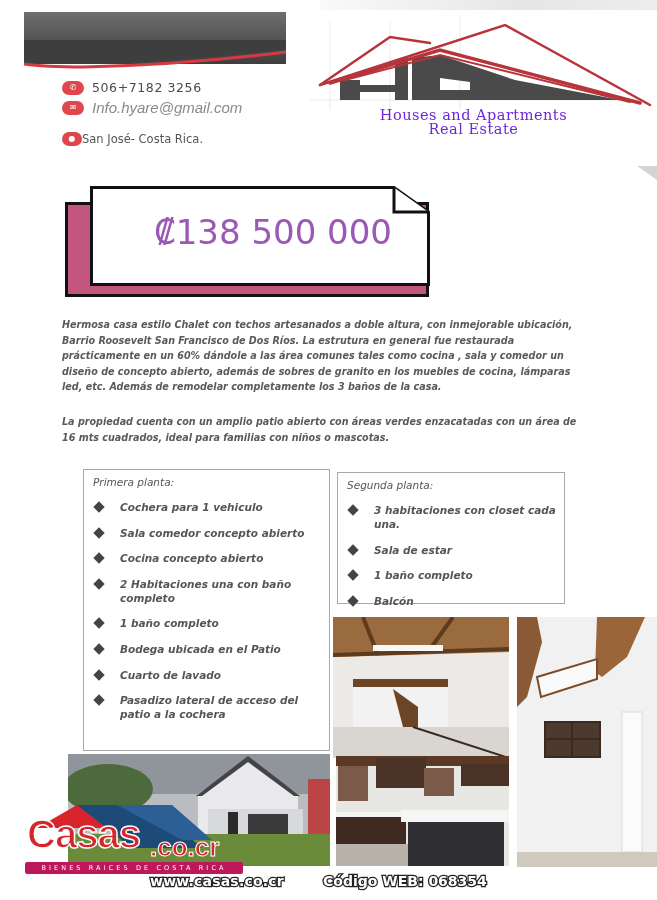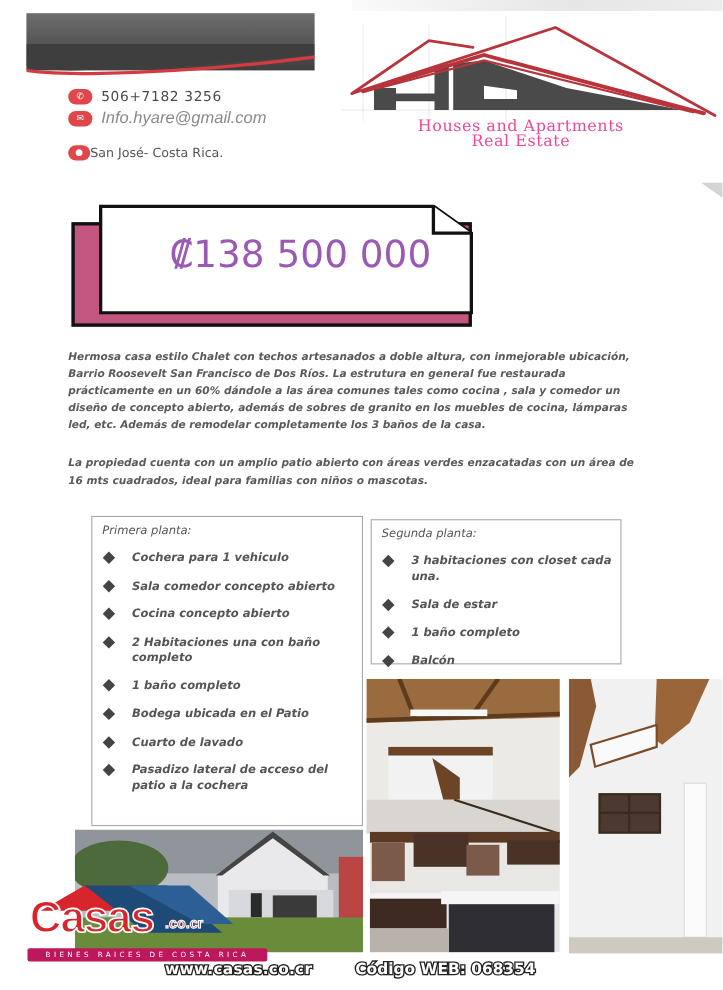--- a/index.html
+++ b/index.html
@@ -12,21 +12,21 @@
   #top-strip { left:320px; top:0; width:337px; height:10px; background:linear-gradient(90deg,#fafafa 0%, #e6e6e6 60%, #ededed 100%); }
 
   .contact-row { position:absolute; left:62px; display:flex; align-items:center; gap:8px; }
   .pill { width:22px; height:14px; border-radius:8px; background:#e0474c; display:flex; align-items:center; justify-content:center; color:#fff; font-size:8px; line-height:1; }
   #phone-text { font-family:"DejaVu Sans", sans-serif; font-size:12.5px; letter-spacing:0.6px; color:#4a4a4a; }
   #email-text { font-family:"Liberation Sans", sans-serif; font-style:italic; font-size:15px; color:#8a8a8a; }
   #location-text { font-family:"DejaVu Sans", sans-serif; font-size:11.5px; color:#555; }
 
   
   #logo-svg { left:290px; top:10px; width:367px; height:100px; }
-  #logo-title { left:290px; top:108px; width:367px; text-align:center; font-family:"DejaVu Serif", serif; font-size:14.5px; color:#ec4899; line-height:14px; letter-spacing:0.5px; }
+  #logo-title { left:290px; top:108px; width:367px; text-align:center; font-family:"DejaVu Serif", serif; font-size:14.5px; color:#6d28d9; line-height:14px; letter-spacing:0.5px; }
 
   
   #fold-deco { left:637px; top:166px; width:20px; height:14px; }
 
   
   #price-shadow { left:65px; top:202px; width:364px; height:95px; background:#c2567e; border:3px solid #111; box-sizing:border-box; }
   #price-card { left:90px; top:186px; width:340px; height:100px; }
   #price-text { left:92px; top:212px; width:300px; text-align:right; font-family:"DejaVu Sans", sans-serif; font-size:34px; color:#9b59b6; font-weight:normal; letter-spacing:0px; }
 
   
@@ -49,21 +49,21 @@
   
   .photo { position:absolute; overflow:hidden; }
   #photo-living { left:333px; top:617px; width:176px; height:141px; }
   #photo-kitchen { left:336px; top:756px; width:173px; height:110px; }
   #photo-stair { left:517px; top:617px; width:140px; height:250px; }
   #photo-exterior { left:68px; top:754px; width:262px; height:112px; }
 
   
   #casas-logo { left:22px; top:800px; width:225px; height:78px; }
   #casas-word { left:27px; top:812px; font-family:"Liberation Sans", sans-serif; font-weight:bold; font-size:40px; color:#d7252b; letter-spacing:-1px; -webkit-text-stroke:1.5px #fff; }
-  #casas-tld { left:150px; top:832px; font-family:"Liberation Sans", sans-serif; font-weight:bold; font-size:13px; color:#d7252b; -webkit-text-stroke:1px #fff; }
+  #casas-tld { left:150px; top:832px; font-family:"Liberation Sans", sans-serif; font-weight:bold; font-size:26px; color:#d7252b; -webkit-text-stroke:1px #fff; }
   #casas-band { left:25px; top:862px; width:218px; height:12px; background:#be185d; color:#fff; font-family:"DejaVu Sans", sans-serif; font-size:6.5px; letter-spacing:3.1px; line-height:12px; text-align:center; border-radius:2px; }
 
   #footer-url { left:150px; top:873px; font-family:"DejaVu Sans", sans-serif; font-weight:bold; font-size:14px; color:#fff; -webkit-text-stroke:2.5px #222; paint-order:stroke fill; letter-spacing:0.2px; }
   #footer-code { left:323px; top:873px; font-family:"DejaVu Sans", sans-serif; font-weight:bold; font-size:14px; color:#fff; -webkit-text-stroke:2.5px #222; paint-order:stroke fill; }
 </style>
 </head>
 <body>
 
 <div class="abs" id="top-strip"></div>
 <div class="abs" id="banner"></div>

